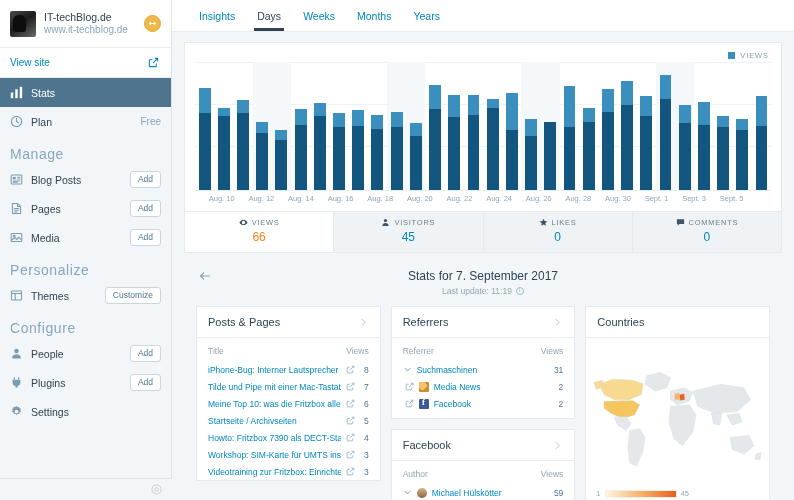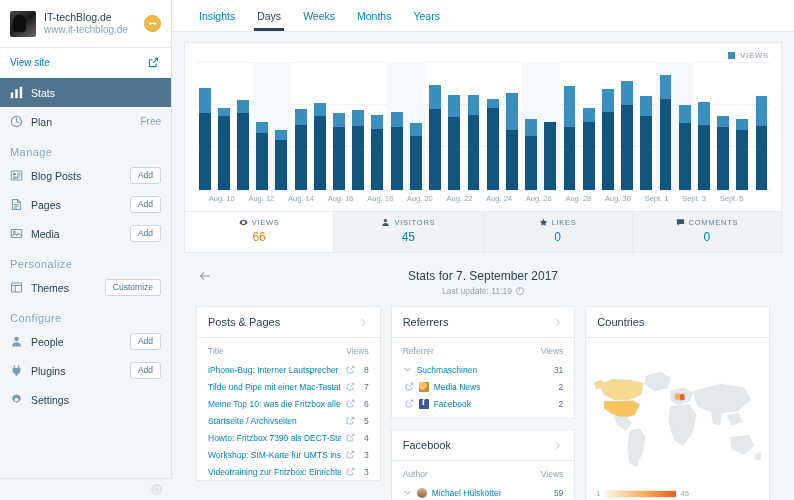--- a/index.html
+++ b/index.html
@@ -56,21 +56,21 @@
     padding: 0 10px 0 10px; font-size: 10.5px; color: #2e4453;
     gap: 8px;
   }
   .nav-item .label { flex: 1; white-space: nowrap; overflow: hidden; }
   .nav-item.active { background: #4f748e; color: #fff; }
   .nav-item.active .ic { color: #fff; }
   .ic { width: 13px; height: 13px; color: #7b9bb3; flex: 0 0 13px; display:block; }
   .nav-right-label { font-size: 10px; color: #87a6bc; }
 
   .nav-section-title {
-    font-size: 11px; letter-spacing: .04em; color: #87a6bc;
+    font-size: 14px; letter-spacing: .04em; color: #87a6bc;
     padding: 10px 10px 3px 10px; font-weight: 400;
   }
   .side-btn {
     font-size: 8.5px; color: #4f748e; background: #fff;
     border: 1px solid #c8d7e1; border-radius: 3px;
     padding: 2px 7px; line-height: 1.3; white-space: nowrap;
   }
   .sidebar-bottom {
     position: absolute; left: 0; bottom: 0; width: 172px; height: 22px;
     border-top: 1px solid #e0e4e7; background: #f3f6f8;

